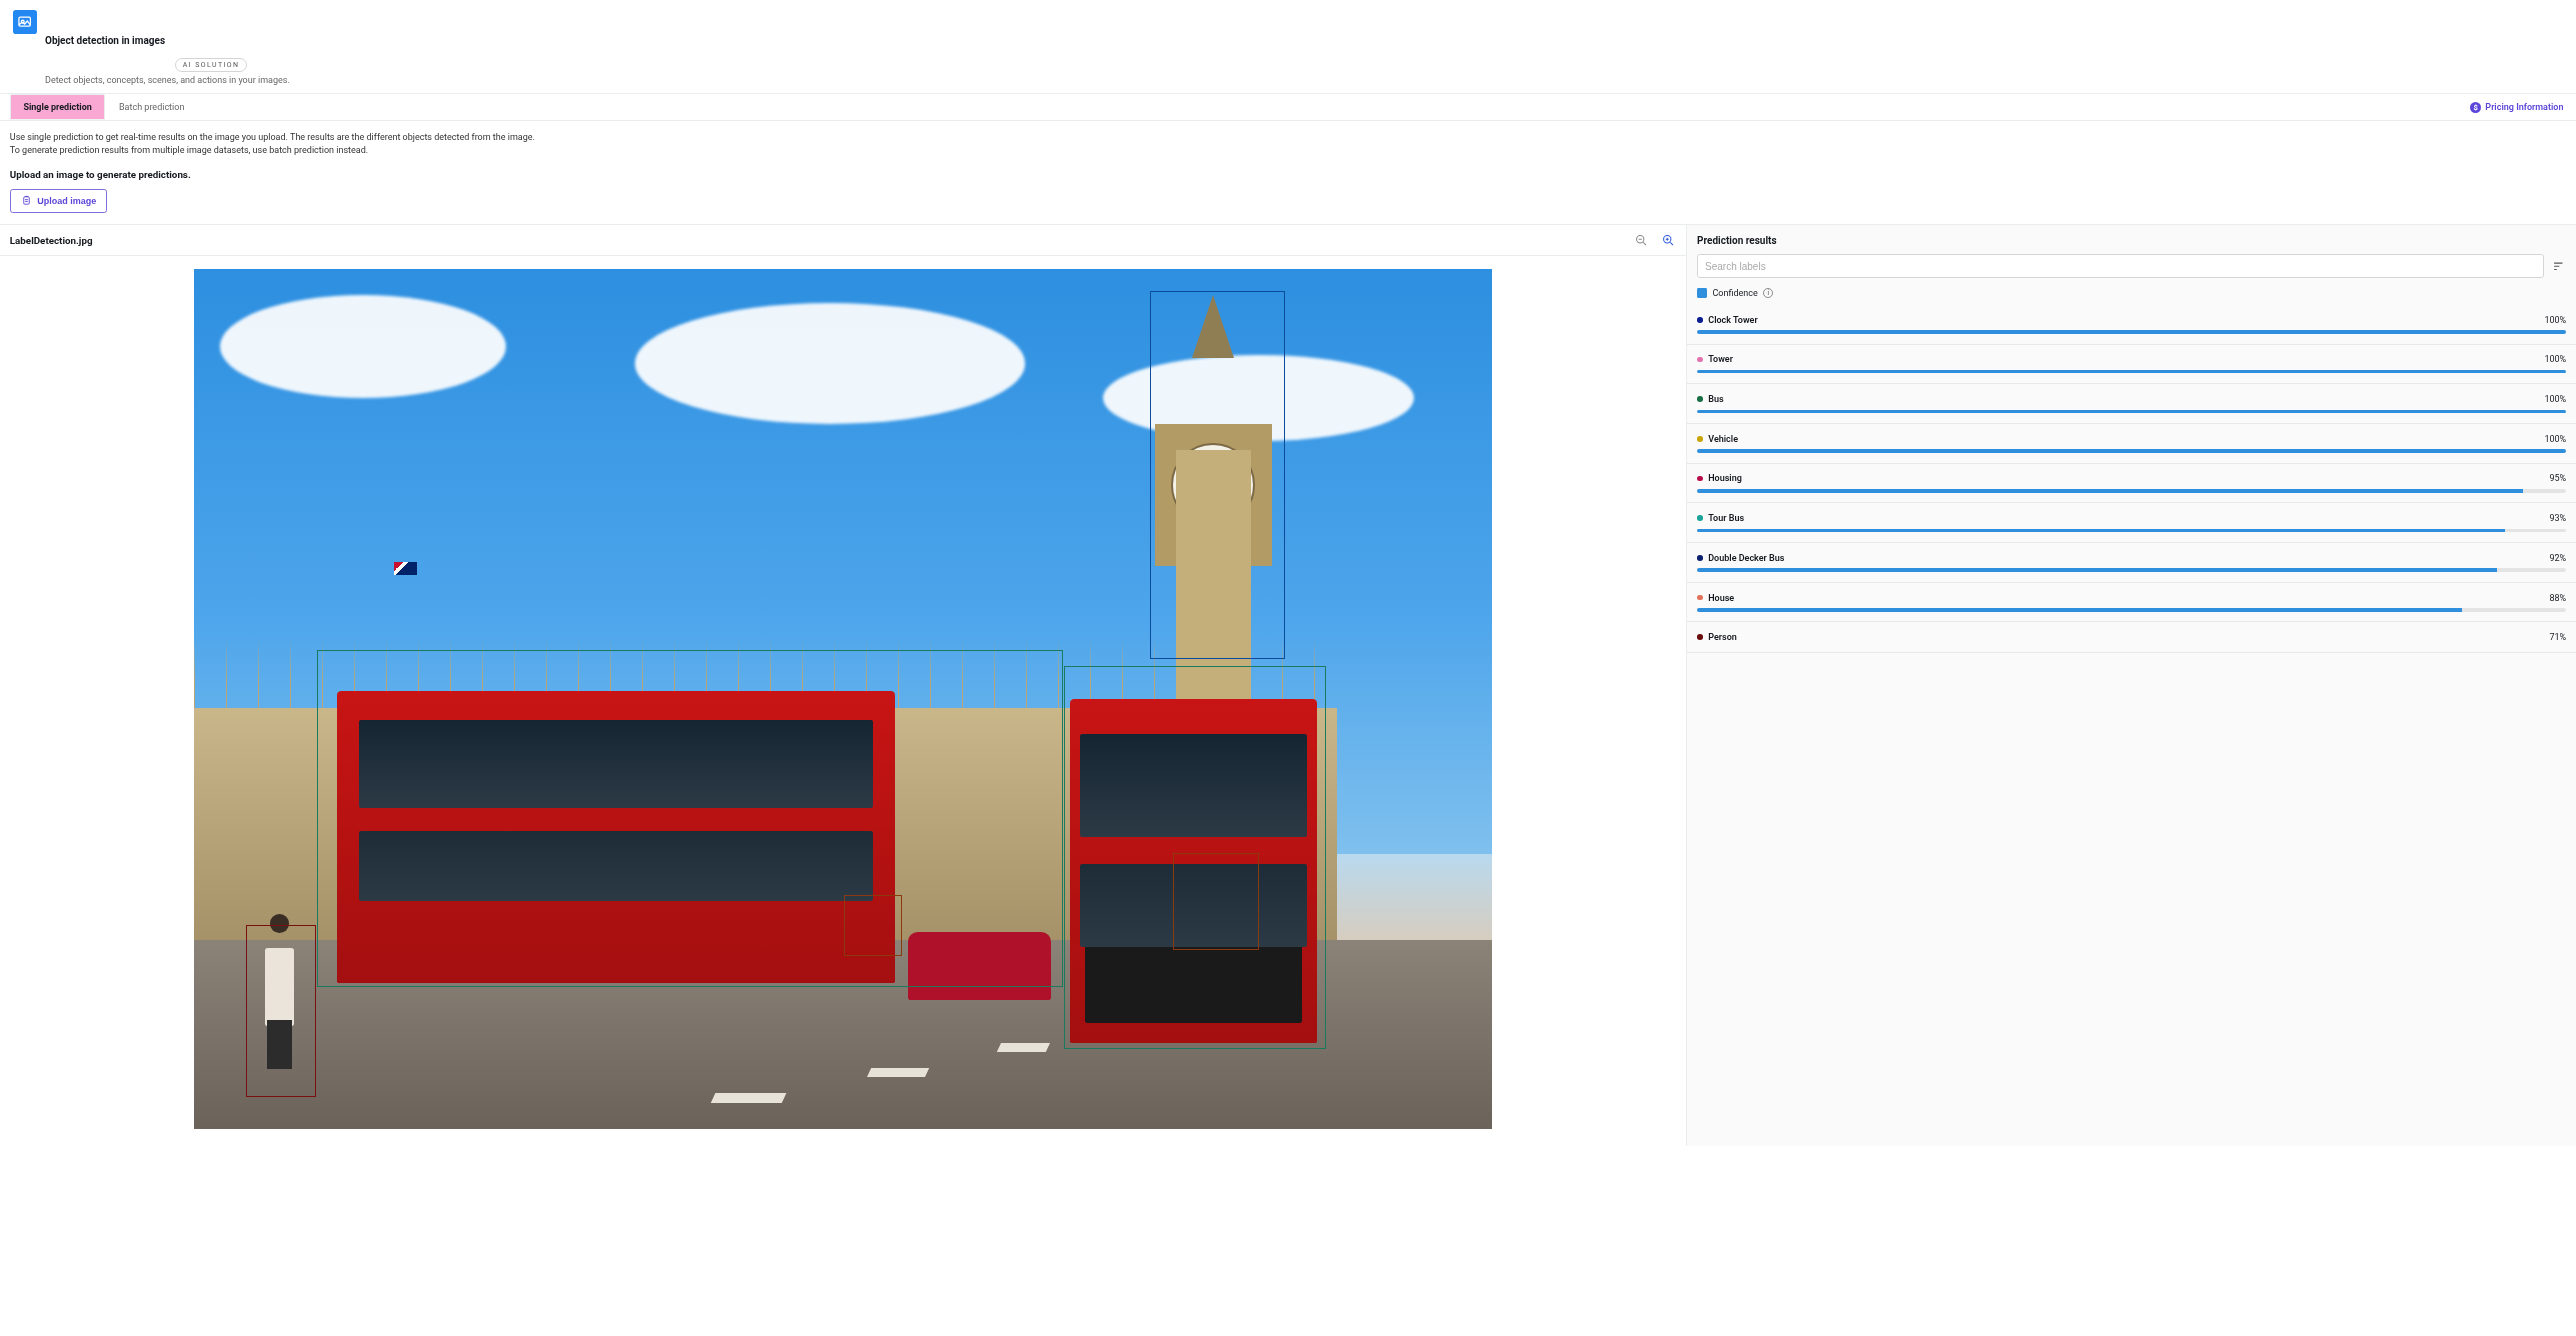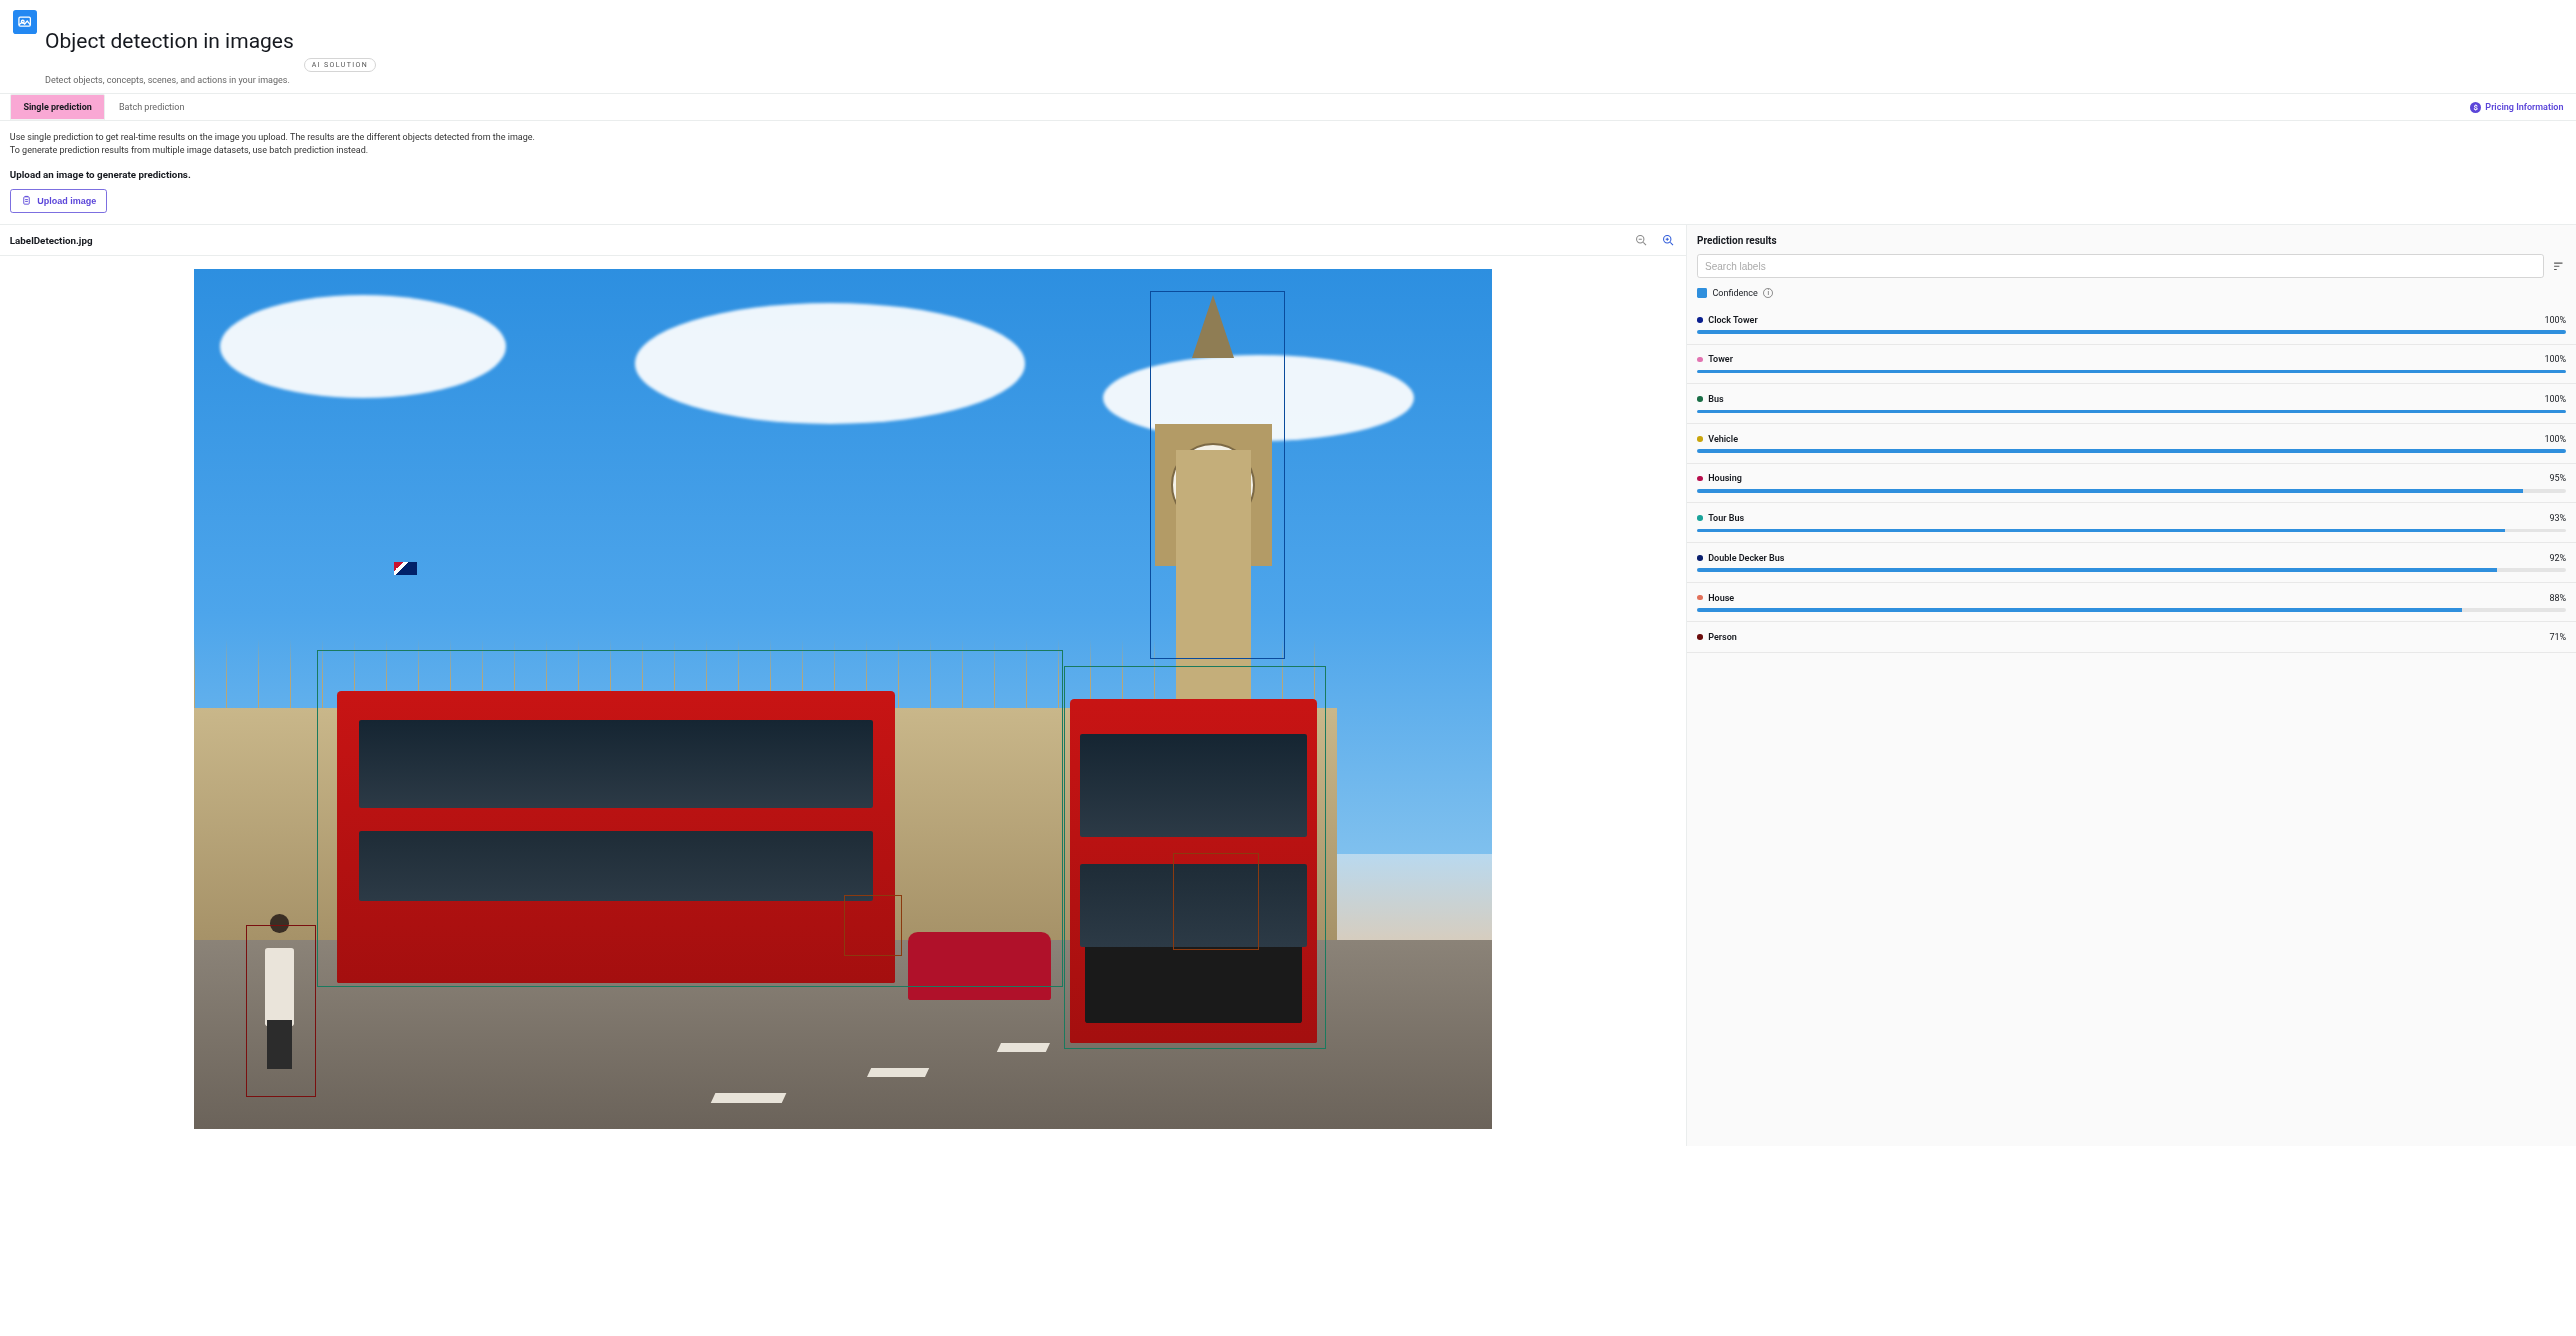--- a/index.html
+++ b/index.html
@@ -4,21 +4,21 @@
 <style>
   * { box-sizing: border-box; margin: 0; padding: 0; }
   body { font-family: -apple-system, BlinkMacSystemFont, "Segoe UI", Roboto, Helvetica, Arial, sans-serif; color: #16191f; background: #fff; }
 
   
   .header { display: flex; align-items: flex-start; padding: 9.8px 12.6px 8.4px 12.6px; border-bottom: 0.7px solid #eaeded; }
   .header-icon-wrap { width: 24px; height: 24px; background: #2388f2; border-radius: 2.8px; display:flex; align-items:center; justify-content:center; margin-right: 8.4px; flex:none; }
   .header-icon-wrap svg { stroke:#fff; }
   .header-text { flex:1; }
   .title-row { display:flex; align-items:center; gap:9.8px; }
-  .page-title { font-size: 21px; font-weight: 400; }
+  .page-title { font-size: 10px; font-weight: 700; }
   .ai-badge { font-size: 7px; letter-spacing: 1.4px; color:#555; border:0.7px solid #d5d5d5; border-radius: 14px; padding: 2.1px 7px; margin-top: 48px; }
   .subtitle { font-size: 9px; color:#666; margin-top:2.8px; }
 
   
   .tabs-row { display:flex; align-items:center; padding: 0 9.8px; border-bottom: 0.7px solid #eaeded; }
   .tabs { display:flex; }
   .tab { font-size: 9px; padding: 7px 12.6px; color:#666; cursor:pointer; border:0.7px solid transparent; }
   .tab.active { font-weight:700; color:#16191f; background:#f9a8d4; border:0.7px solid #eaeded; border-bottom:0.7px solid #f2f3f3; border-radius:2.1px 2.1px 0 0;}
   .spacer { flex:1; }
   .pricing { display:flex; align-items:center; gap:4.2px; color:#5b46d9; font-size:9px; font-weight:600; cursor:pointer; padding: 5.6px 2.8px;}

